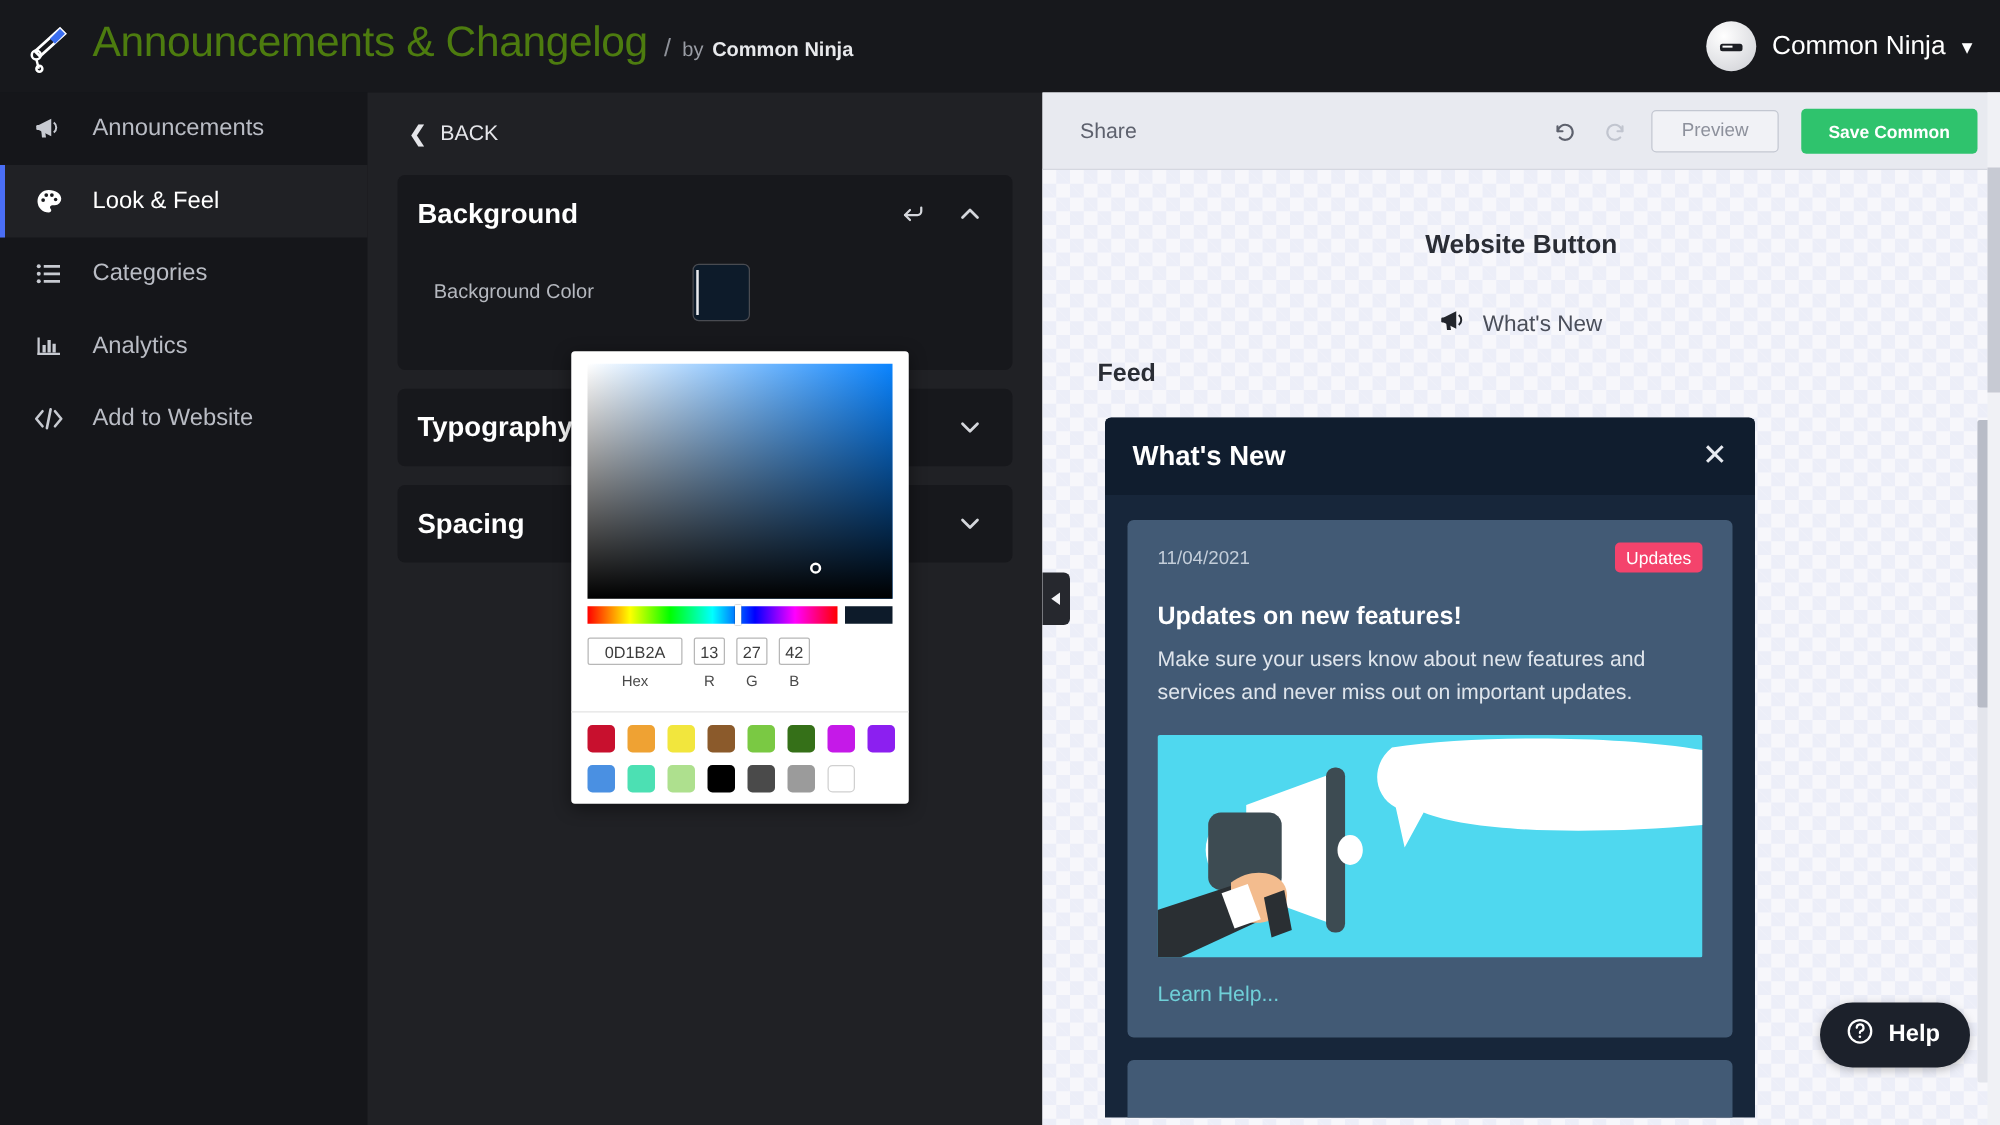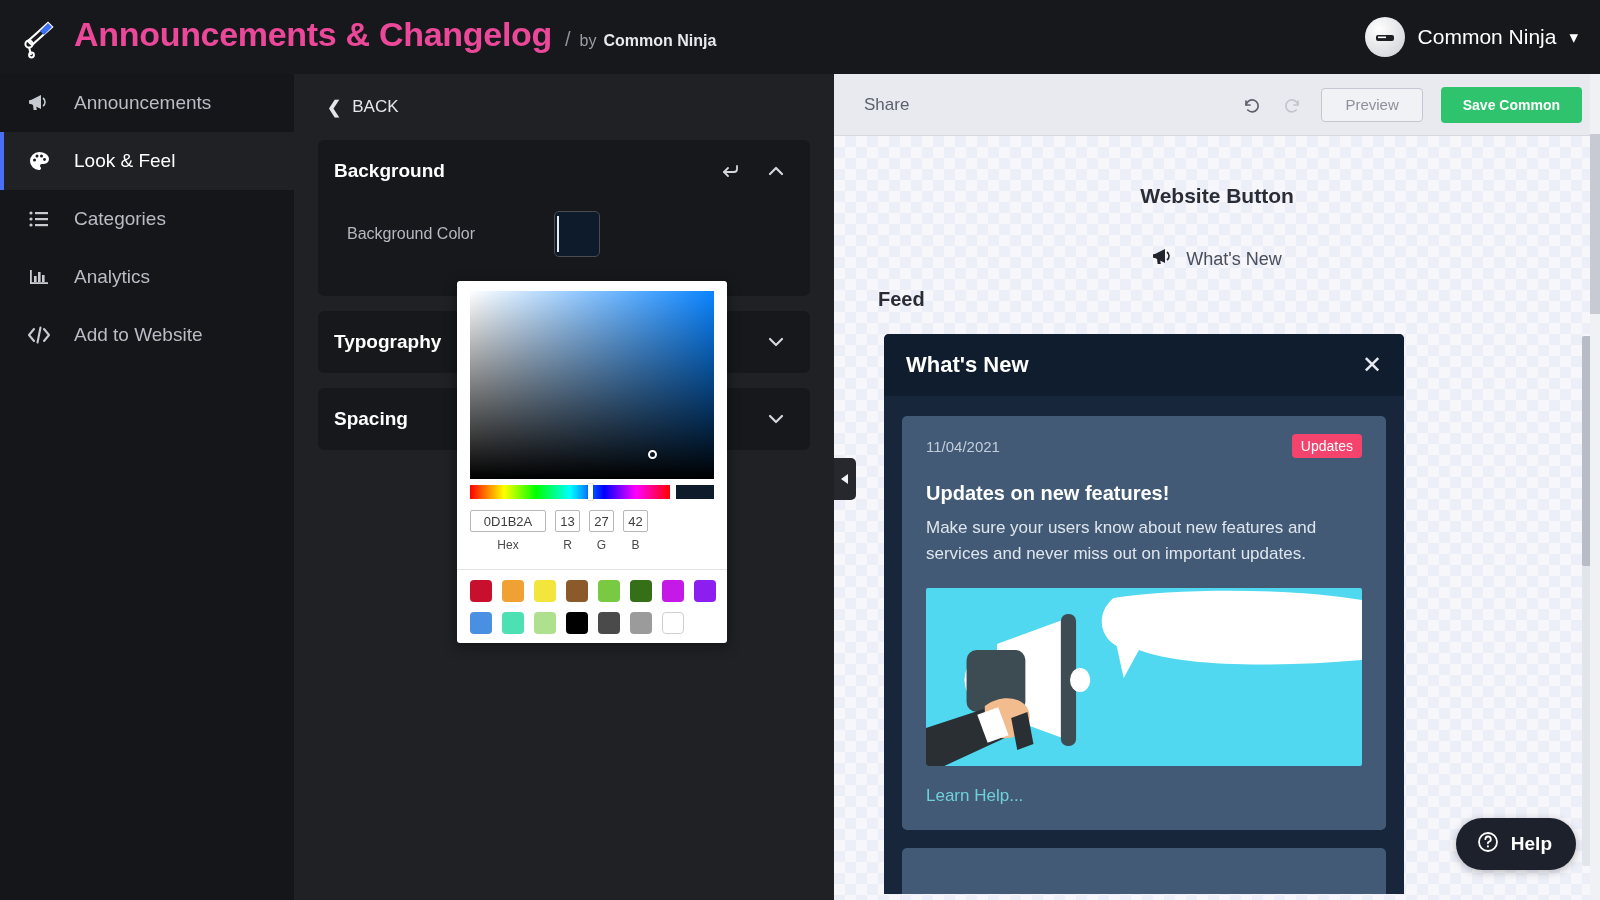--- a/index.html
+++ b/index.html
@@ -12,21 +12,21 @@
 
   
   .topbar {
     position: absolute; left: 0; top: 0; width: 1600px; height: 74px;
     background: #17181c;
     display: flex; align-items: center;
   }
   .brand { display: flex; align-items: baseline; padding-left: 18px; }
   .brand-logo { width: 44px; height: 44px; position: relative; align-self: center; margin-right: 12px; }
   .brand-title {
-    font-size: 34px; font-weight: 700; color: #ec4899; letter-spacing: -0.3px;
+    font-size: 34px; font-weight: 400; color: #4d7c0f; letter-spacing: -0.3px;
     white-space: nowrap;
   }
   .brand-slash { color: #8e9199; font-size: 20px; margin: 0 9px 0 13px; }
   .brand-by { color: #9a9da5; font-size: 16px; margin-right: 7px; }
   .brand-by-name { color: #e8e9ec; font-size: 16px; font-weight: 700; }
 
   .account {
     position: absolute; right: 22px; top: 0; height: 74px;
     display: flex; align-items: center; gap: 13px;
   }
@@ -66,21 +66,21 @@
     padding-left: 33px; color: #e5e6ea; font-size: 17px; cursor: pointer;
   }
   .back-chevron { font-size: 17px; font-weight: 700; }
   .panel {
     margin: 0 24px 15px 24px; background: #17181c; border-radius: 6px;
   }
   .panel-head {
     height: 62px; display: flex; align-items: center;
     padding: 0 25px 0 16px; position: relative;
   }
-  .panel-title { color: #ffffff; font-size: 19px; font-weight: 600; }
+  .panel-title { color: #ffffff; font-size: 22px; font-weight: 600; }
   .panel-actions { margin-left: auto; display: flex; align-items: center; gap: 26px; color: #d4d6db; }
   .panel-actions .ico { cursor: pointer; display: flex; }
   .panel-body { padding: 4px 16px 34px 16px; }
   .field-row { display: flex; align-items: center; height: 56px; }
   .field-label { color: #b5b8bf; font-size: 16px; padding-left: 13px; }
   .swatch {
     margin-left: auto; margin-right: 194px;
     width: 46px; height: 46px; border-radius: 5px;
     background: #0D1B2A; border: 1px solid #494b51; cursor: pointer;
     position: relative;
@@ -228,21 +228,21 @@
 
   .collapse-handle {
     position: absolute; left: 834px; top: 458px; width: 22px; height: 42px;
     background: #26282e; border-radius: 0 5px 5px 0;
     display: flex; align-items: center; justify-content: center;
     cursor: pointer; z-index: 30;
   }
   .collapse-handle svg { display: block; }
 
   .help-fab {
-    position: absolute; right: 24px; bottom: 30px;
+    position: absolute; right: 24px; bottom: 46px;
     height: 52px; padding: 0 24px 0 20px; border-radius: 26px;
     background: #1c212b; color: #ffffff;
     display: flex; align-items: center; gap: 11px;
     font-size: 19px; font-weight: 700; cursor: pointer; z-index: 35;
     box-shadow: 0 2px 8px rgba(0,0,0,.25);
   }
 
   .page-scrollbar {
     position: absolute; right: 0; top: 74px; width: 10px; height: 826px; background: #f0f1f5;
   }

